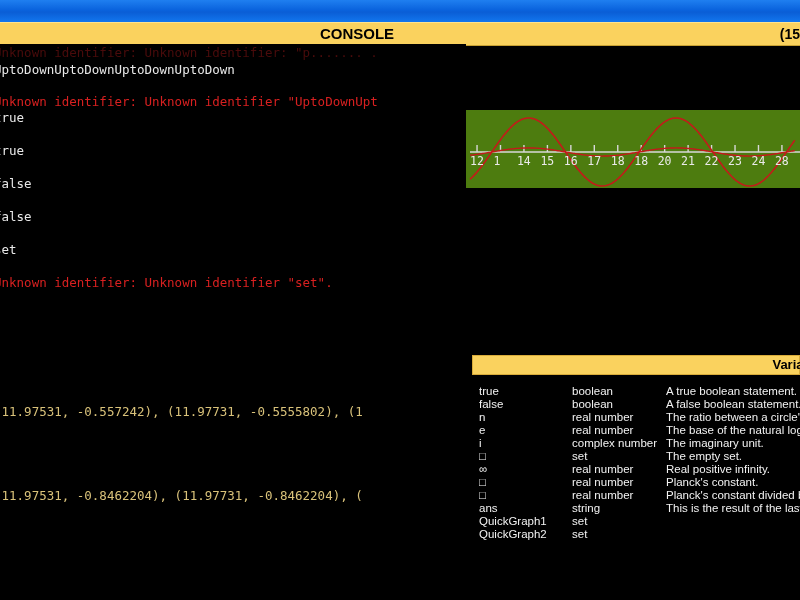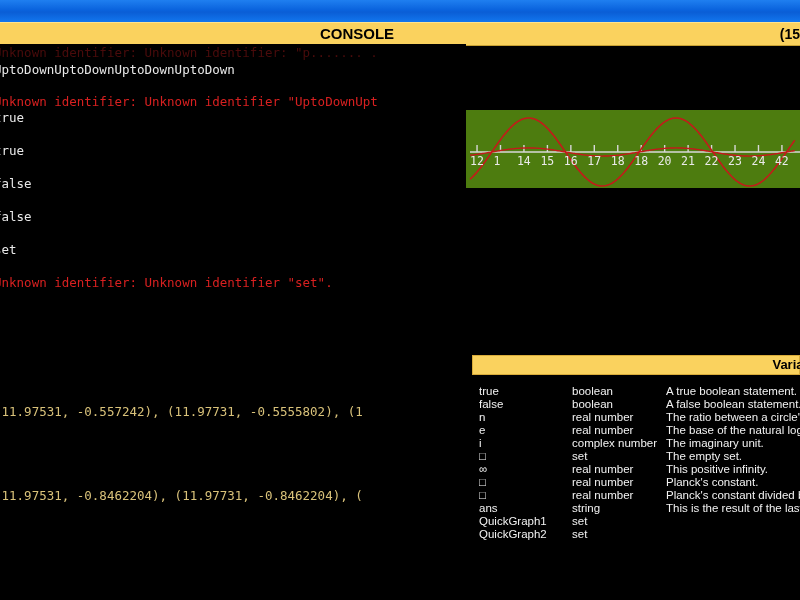--- a/index.html
+++ b/index.html
@@ -112,21 +112,21 @@
         <div class="axis-lab" style="left: 74.3957px; top: 44px;">15</div>
         <div class="axis-lab" style="left: 97.8489px; top: 44px;">16</div>
         <div class="axis-lab" style="left: 121.302px; top: 44px;">17</div>
         <div class="axis-lab" style="left: 144.755px; top: 44px;">18</div>
         <div class="axis-lab" style="left: 168.209px; top: 44px;">18</div>
         <div class="axis-lab" style="left: 191.662px; top: 44px;">20</div>
         <div class="axis-lab" style="left: 215.115px; top: 44px;">21</div>
         <div class="axis-lab" style="left: 238.568px; top: 44px;">22</div>
         <div class="axis-lab" style="left: 262.022px; top: 44px;">23</div>
         <div class="axis-lab" style="left: 285.475px; top: 44px;">24</div>
-        <div class="axis-lab" style="left: 308.928px; top: 44px;">42</div>
+        <div class="axis-lab" style="left: 308.928px; top: 44px;">28</div>
       </div>
   </div>
 
   <div class="vpanel">
     <div class="vpanel-head">
       <div class="vtitle">Variables</div>
     </div>
     <div class="vtable" id="vtable">
         <div class="vrow">
           <div class="vc name">true</div>
@@ -154,21 +154,21 @@
           <div class="vc desc">The imaginary unit.</div>
         </div>
         <div class="vrow">
           <div class="vc name">□</div>
           <div class="vc type">set</div>
           <div class="vc desc">The empty set.</div>
         </div>
         <div class="vrow">
           <div class="vc name">∞</div>
           <div class="vc type">real number</div>
-          <div class="vc desc">This positive infinity.</div>
+          <div class="vc desc">Real positive infinity.</div>
         </div>
         <div class="vrow">
           <div class="vc name">□</div>
           <div class="vc type">real number</div>
           <div class="vc desc">Planck's constant.</div>
         </div>
         <div class="vrow">
           <div class="vc name">□</div>
           <div class="vc type">real number</div>
           <div class="vc desc">Planck's constant divided by 2π</div>

